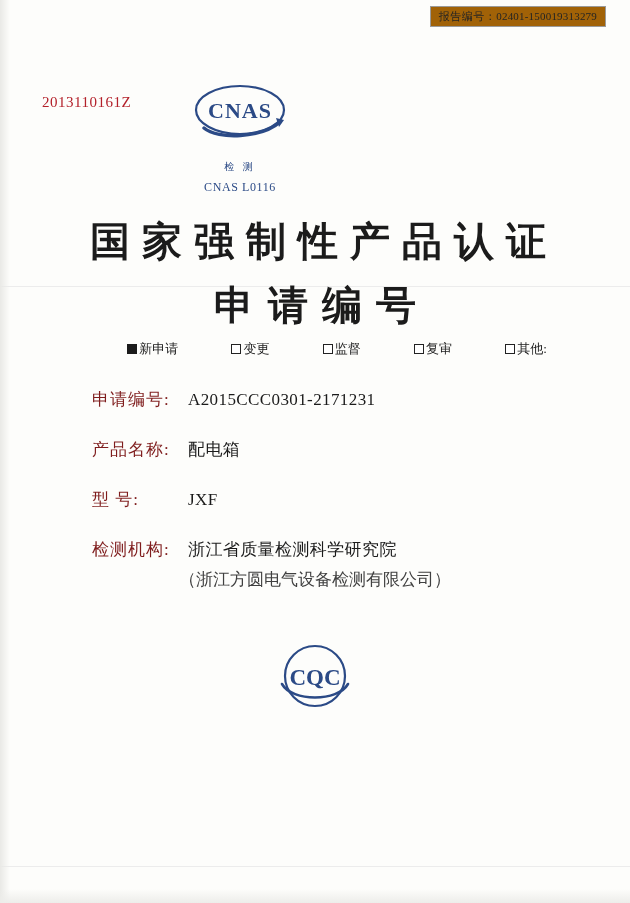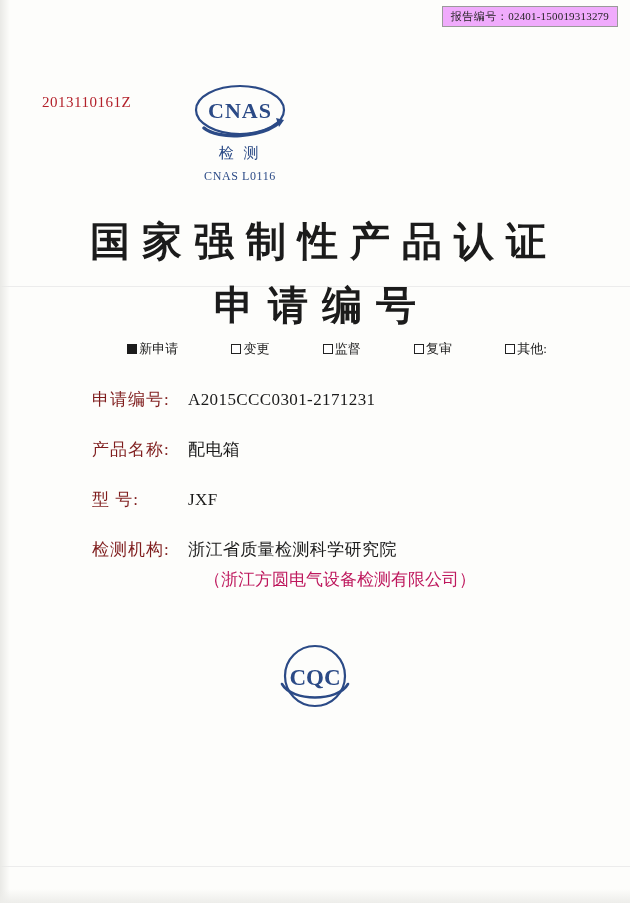--- a/index.html
+++ b/index.html
@@ -25,29 +25,29 @@
   
   .report-no-bar {
     position: absolute;
     top: 6px;
     left: 0;
     right: 0;
     height: 22px;
   }
   .report-no-box {
     position: absolute;
-    right: 12px;
+    right: 24px;
     top: 0;
     border: 1px solid #9a9a9a;
     padding: 2px 8px 3px 8px;
     font-size: 11px;
     line-height: 14px;
     white-space: nowrap;
     color: #242424;
-    background: #f0abfc;
+    background: #a16207;
     font-family: "Liberation Serif", serif;
   }
   .report-no-label {
     letter-spacing: 0.5px;
   }
   .report-no-value {
     font-family: "Liberation Serif", serif;
     letter-spacing: 0.2px;
   }
 
@@ -89,24 +89,24 @@
     width: 120px;
     text-align: center;
   }
   .cnas-logo {
     width: 112px;
     height: 62px;
     margin: 0 auto;
     position: relative;
   }
   .cnas-sub {
-    font-size: 15px;
+    font-size: 10px;
     color: #2b4a86;
     letter-spacing: 3px;
-    margin-top: 0px;
+    margin-top: 16px;
   }
   .cnas-code {
     font-size: 12px;
     color: #2b4a86;
     letter-spacing: 0.6px;
     margin-top: 6px;
     font-family: "Liberation Serif", serif;
   }
 
   
@@ -192,24 +192,24 @@
   }
   .field-label.spaced {
     letter-spacing: 1px;
   }
   .field-value {
     flex: 1;
     color: #1b1b1b;
     letter-spacing: 0.4px;
   }
   .field-value-2 {
-    margin-left: 112px;
+    margin-left: 87px;
     font-size: 17px;
     line-height: 24px;
-    color: #be185d;
+    color: #404040;
     margin-top: -20px;
     margin-bottom: 26px;
   }
 
   
   .cqc-seal {
     position: absolute;
     top: 640px;
     left: 50%;
     transform: translateX(-50%);

